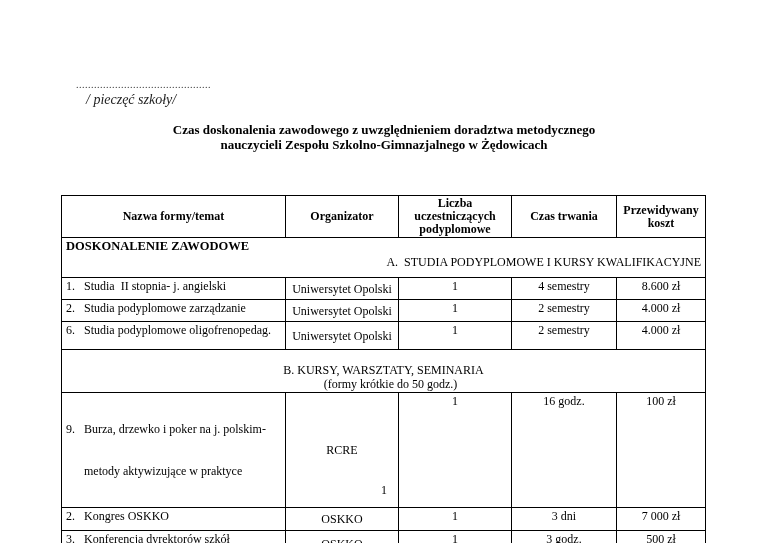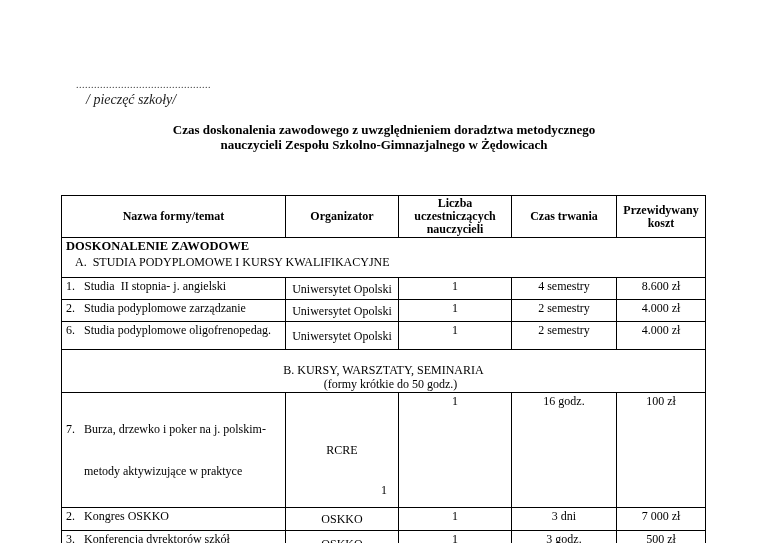--- a/index.html
+++ b/index.html
@@ -34,21 +34,21 @@
     height: 40px; line-height: 13px; font-size: 12px;
   }
 
   .c-name { text-align: left; vertical-align: top; padding-left: 10px; white-space: pre-wrap; }
   .c-org  { text-align: center; vertical-align: middle; }
   .c-num, .c-dur, .c-cost { text-align: center; vertical-align: top; padding-top: 2px; }
 
   .section-a-row { height: 40px; }
   .section-a-cell { vertical-align: top; padding: 3px 4px 3px 6px; }
   .sec-heading { font-weight: bold; font-size: 12.5px; }
-  .sec-sub { margin-left: 9px; margin-top: 2px; white-space: pre-wrap; }
+  .sec-sub { margin-left: 9px; margin-top: 2px; white-space: pre-wrap; text-align: right; }
 
   .section-b-row { height: 43px; text-align: center; }
   .section-b-cell { vertical-align: bottom; padding: 2px 4px 2px 13px; }
   .sec-b-line2 { margin-left: 14px; }
 
   .row-h22 { height: 22px; }
   .row-h28 { height: 28px; }
   .row-h24 { height: 24px; }
   .row-h23 { height: 23px; }
   .row-h27 { height: 27px; }
@@ -81,21 +81,21 @@
       <col style="width:224px">
       <col style="width:113px">
       <col style="width:113px">
       <col style="width:105px">
       <col style="width:89px">
     </colgroup>
     <thead>
       <tr>
         <th>Nazwa formy/temat</th>
         <th>Organizator</th>
-        <th>Liczba uczestniczących nauczycieli</th>
+        <th>Liczba uczestniczących podyplomowe</th>
         <th>Czas trwania</th>
         <th>Przewidywany koszt</th>
       </tr>
     </thead>
     <tbody>
       <tr class="section-a-row">
         <td colspan="5" class="section-a-cell">
           <div class="sec-heading">DOSKONALENIE ZAWODOWE</div>
           <div class="sec-sub">A.  STUDIA PODYPLOMOWE I KURSY KWALIFIKACYJNE</div>
         </td>
@@ -125,21 +125,21 @@
 
       <tr class="section-b-row">
         <td colspan="5" class="section-b-cell">
           <div>B.  KURSY, WARSZTATY, SEMINARIA</div>
           <div class="sec-b-line2">(formy krótkie do 50 godz.)</div>
         </td>
       </tr>
 
       <tr class="row-h24">
         <td class="c-name">
-          <div class="name-wrap">7.   Burza, drzewko i poker na j. polskim-</div>
+          <div class="name-wrap">9.   Burza, drzewko i poker na j. polskim-</div>
           <div class="name-wrap name-line2">metody aktywizujące w praktyce</div>
         </td>
         <td class="c-org">RCRE</td>
         <td class="c-num">1</td>
         <td class="c-dur">16 godz.</td>
         <td class="c-cost">100 zł</td>
       </tr>
       <tr class="row-h23">
         <td class="c-name">2.   Kongres OSKKO</td>
         <td class="c-org">OSKKO</td>

